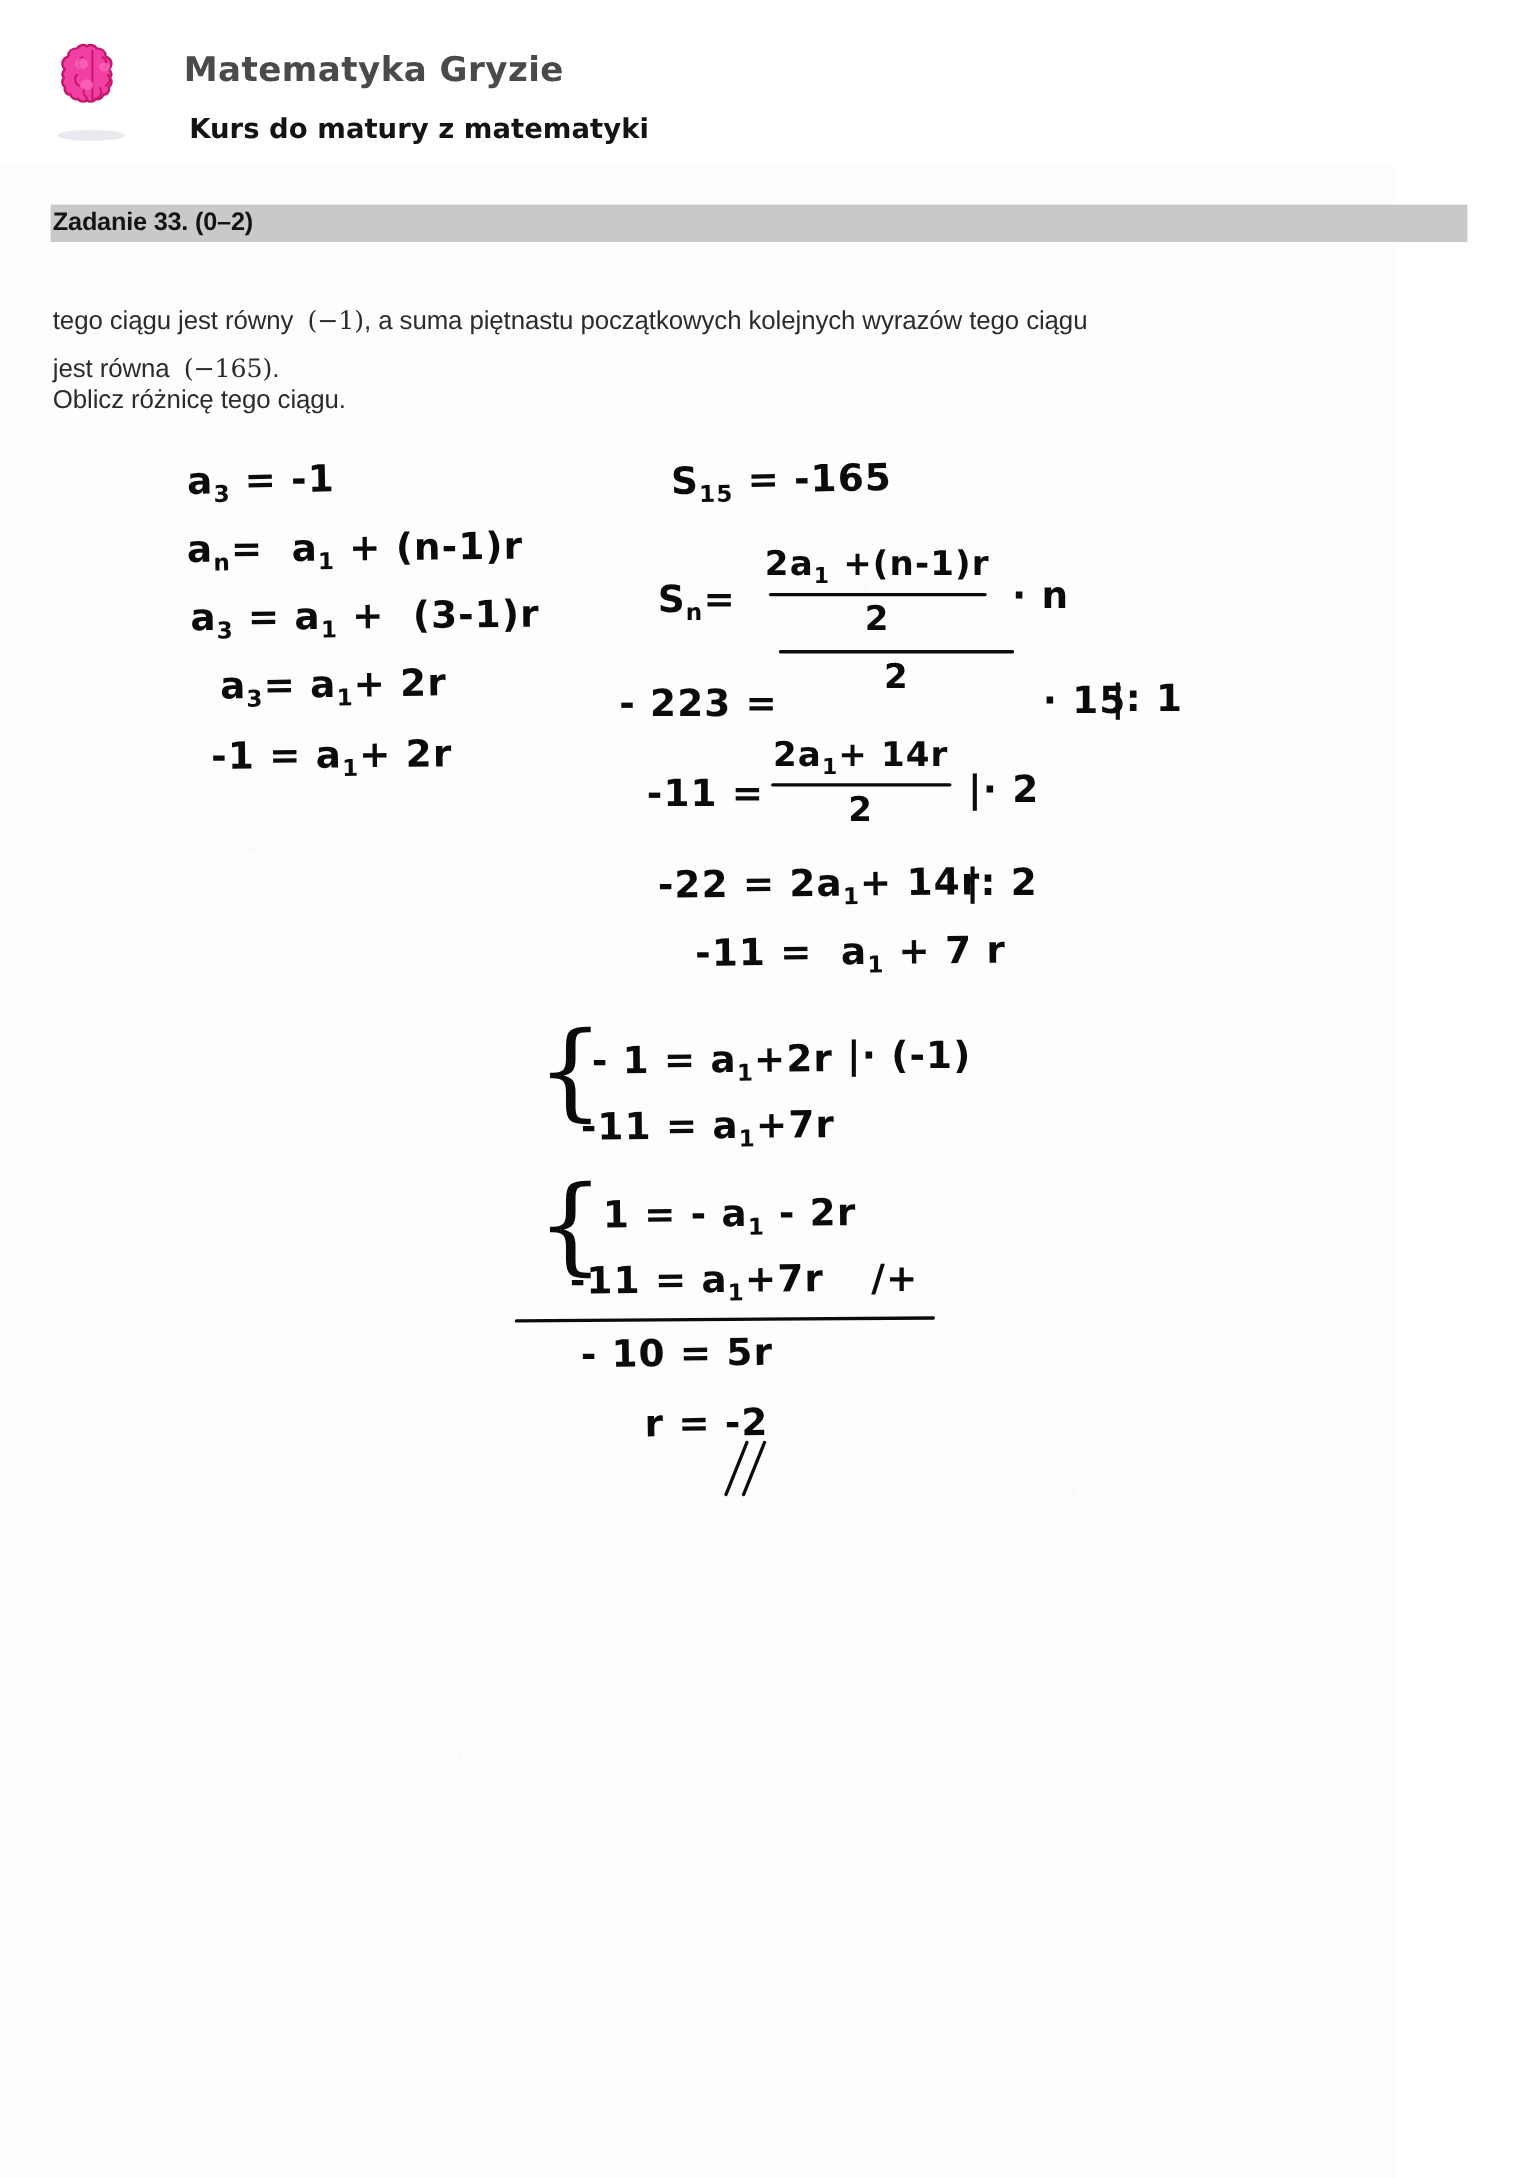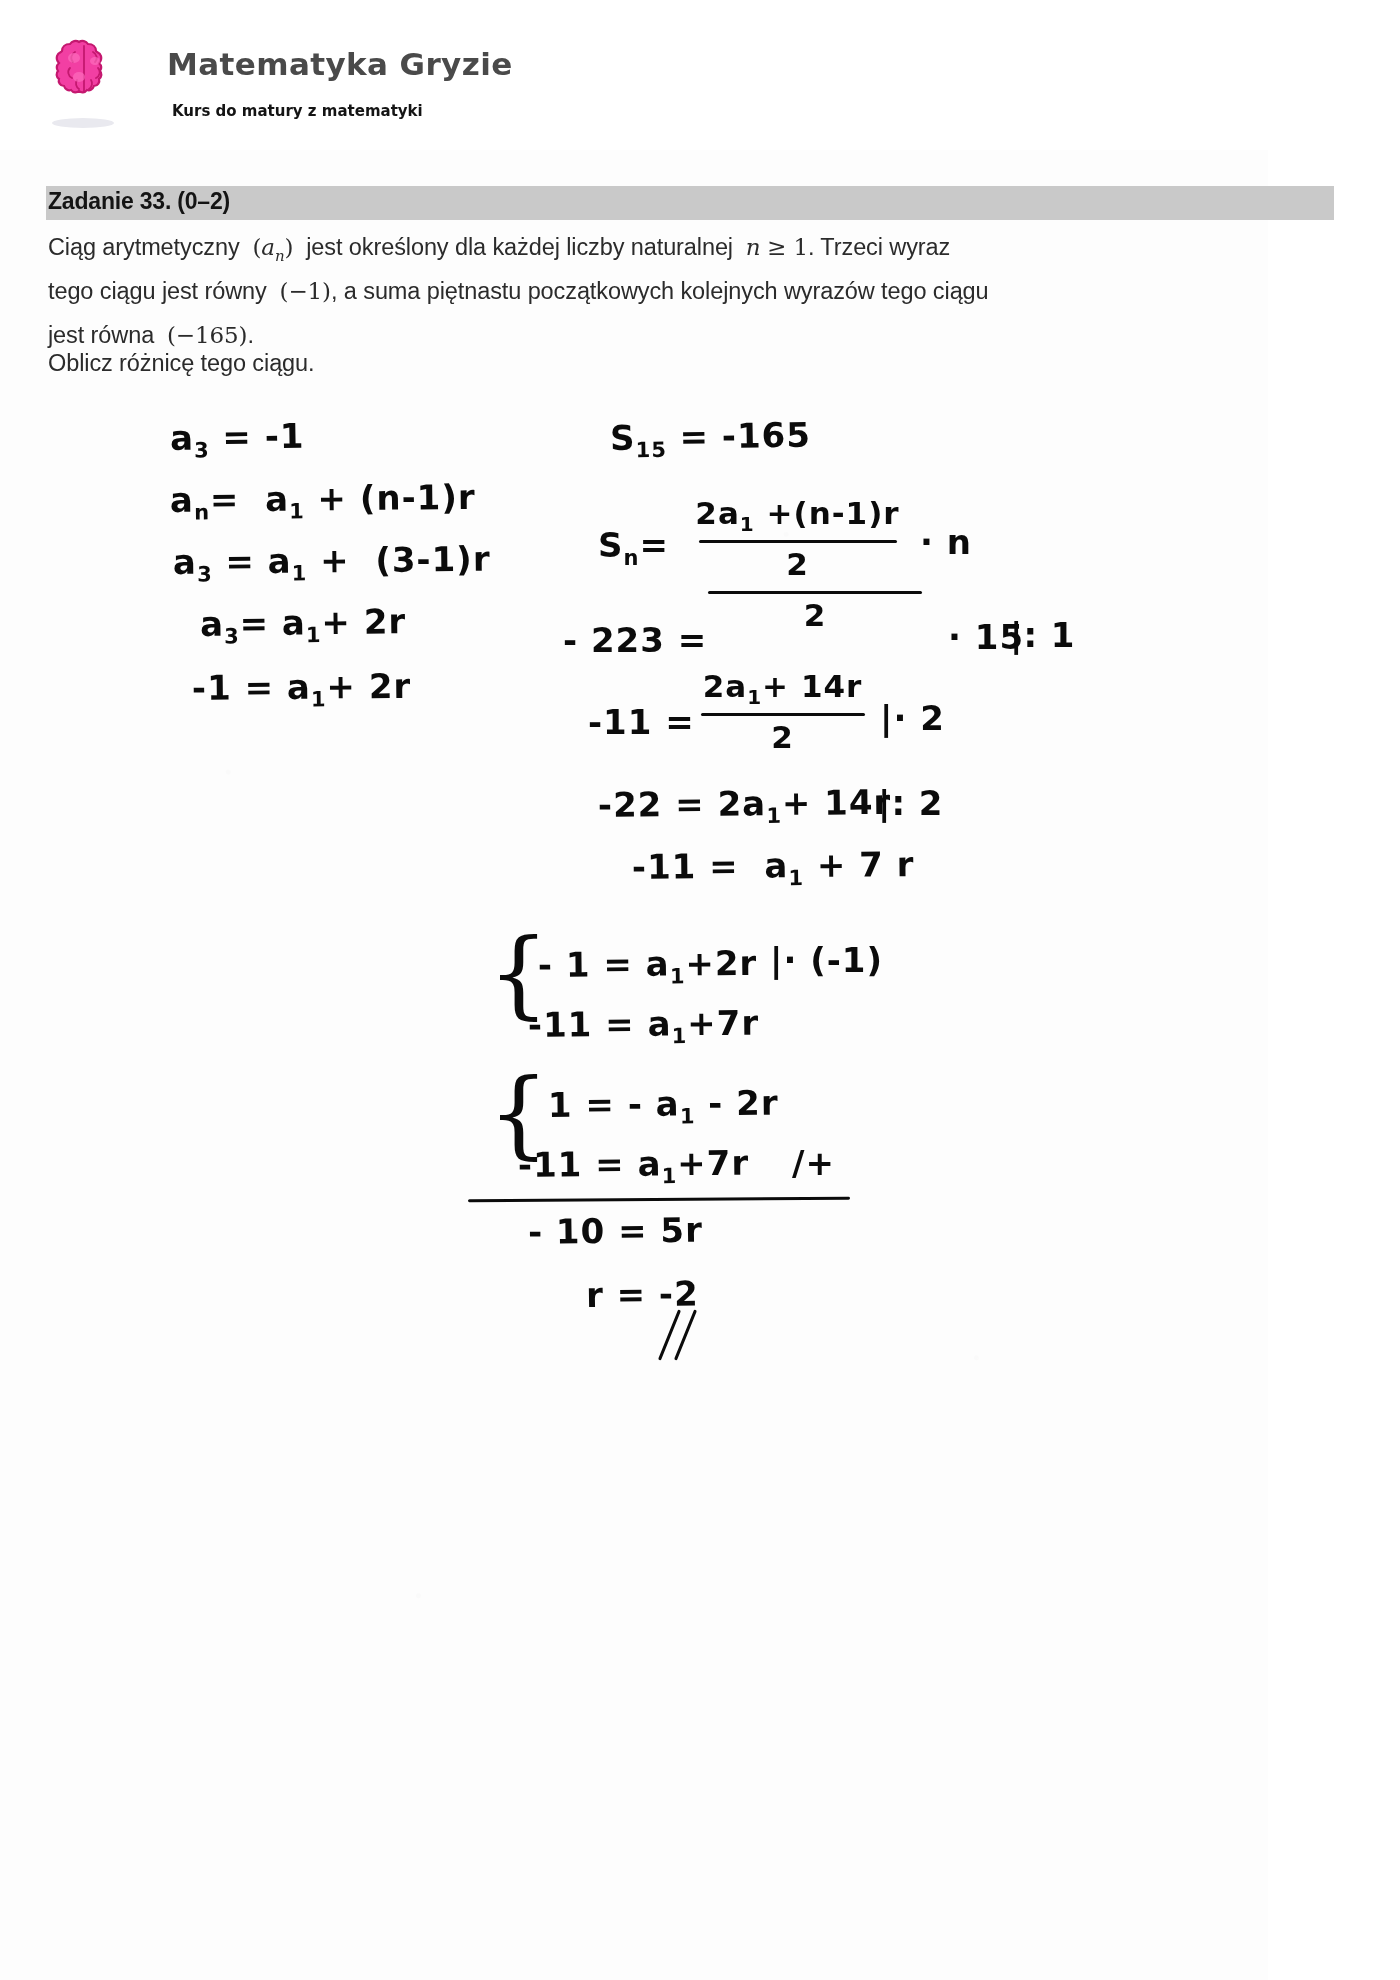--- a/index.html
+++ b/index.html
@@ -39,21 +39,21 @@
     left: 167px; top: 46px;
     font-size: 31px;
     font-weight: bold;
     letter-spacing: 0.4px;
     color: #4a4a4a;
     font-family: "DejaVu Sans", sans-serif;
   }
   .brand-sub {
     position: absolute;
     left: 172px; top: 102px;
-    font-size: 15px;
+    font-size: 25px;
     font-weight: bold;
     color: #141414;
     font-family: "DejaVu Sans", sans-serif;
   }
 
   
   .scan {
     position: absolute;
     left: 0; top: 150px;
     width: 1268px;
@@ -203,23 +203,20 @@
   <div class="brand-title">Matematyka Gryzie</div>
   <div class="brand-sub">Kurs do matury z matematyki</div>
 </div>
 
 <div class="scan">
   <div class="paper-noise"></div>
 
   <div class="task-bar"></div>
   <div class="task-bar-label">Zadanie 33. (0–2)</div>
 
-  <div class="stmt l1">
-    Ciąg arytmetyczny&nbsp; <span class="mathrm">(</span><span class="mathit">a</span><span class="sub">n</span><span class="mathrm">)</span>&nbsp; jest określony dla każdej liczby naturalnej&nbsp; <span class="mathit">n</span> <span class="mathrm">≥ 1</span>. Trzeci wyraz
-  </div>
   <div class="stmt l2">
     tego ciągu jest równy&nbsp; <span class="mathrm">(−1)</span>, a suma piętnastu początkowych kolejnych wyrazów tego ciągu
   </div>
   <div class="stmt l3">
     jest równa&nbsp; <span class="mathrm">(−165)</span>.
   </div>
   <div class="stmt l4">
     Oblicz różnicę tego ciągu.
   </div>
 

